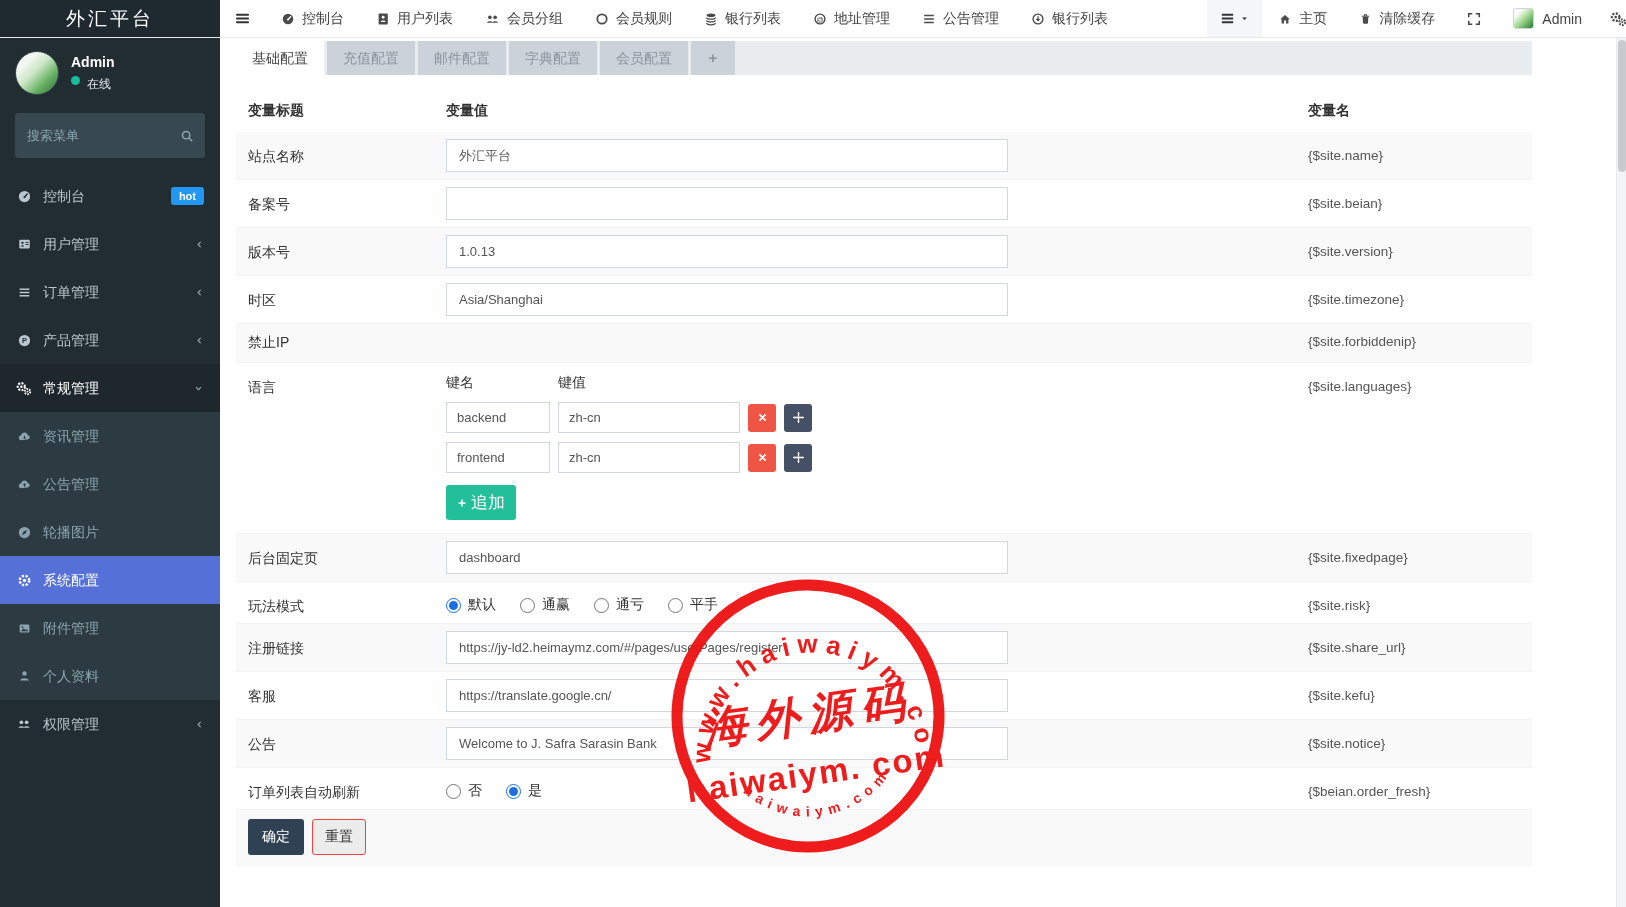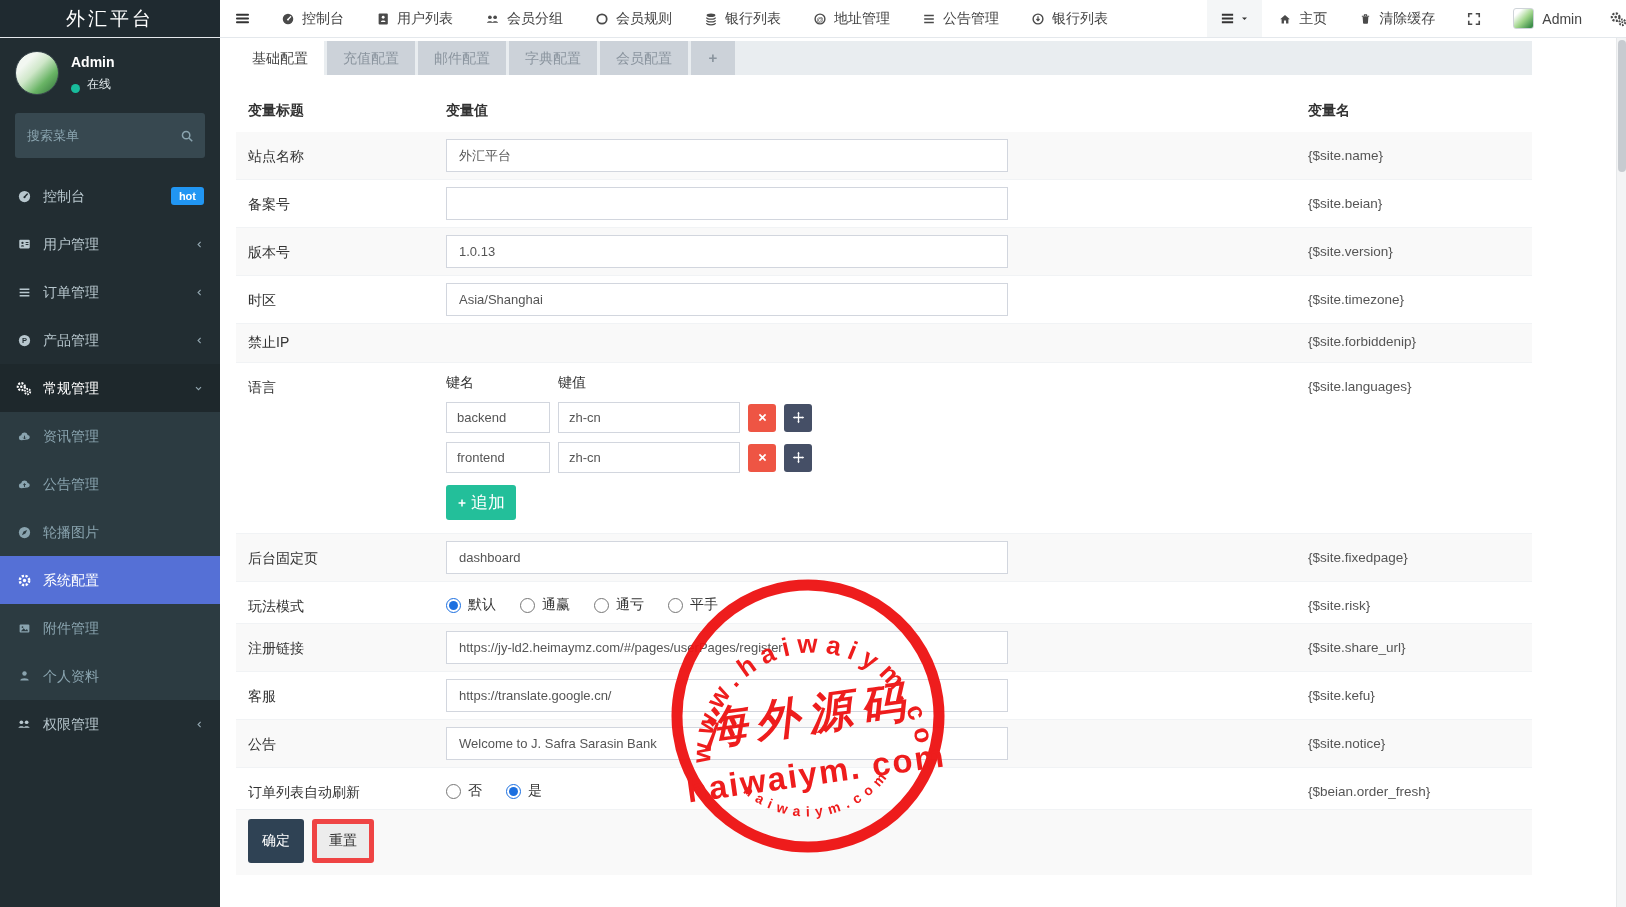--- a/index.html
+++ b/index.html
@@ -29,21 +29,21 @@
   .tn-gears { padding:0 4px 0 12px; color:#4a4a4a; margin-right:-5px; }
 
   
   .sidebar { position:absolute; top:38px; left:0; bottom:0; width:220px; background:#222d32;
              color:#b8c7ce; font-size:14px; z-index:5; }
   .user-panel { display:flex; gap:12px; padding:13px 15px 10px; align-items:center; }
   .avatar-big { width:44px; height:44px; border-radius:50%; flex:none;
                 background:linear-gradient(135deg,#f2f7f1 25%,#cfe7c9 45%,#69b465 70%,#2e6d39 100%);
                 border:1px solid #3a474d; }
   .user-name { color:#fff; font-weight:bold; font-size:14px; margin-bottom:6px; }
-  .user-status { font-size:12px; color:#e6eef1; display:flex; align-items:flex-end; gap:7px; }
+  .user-status { font-size:12px; color:#e6eef1; display:flex; align-items:flex-start; gap:7px; }
   .dot { width:9px; height:9px; border-radius:50%; background:#18bc9c; }
   .search { margin:8px 15px 14px; display:flex; align-items:center; background:#374850;
             border-radius:3px; height:45px; }
   .search input { flex:1; min-width:0; background:transparent; border:none; outline:none;
                   color:#d6dde0; padding:0 12px; font-size:13px; font-family:inherit; }
   .search input::placeholder { color:#8aa4af; }
   .search-btn { width:36px; color:#8aa4af; display:flex; justify-content:center; cursor:pointer; }
   .menu { list-style:none; margin:0; padding:0; }
   .m-item { display:flex; align-items:center; gap:11px; padding:15px 16px; cursor:pointer;
             color:#b8c7ce; line-height:18px; }
@@ -90,21 +90,21 @@
   .btn-move { background:#454f66; }
   .btn-add { margin:3px 0 6px; background:#23bf9a; color:#fff; border:none; border-radius:3px;
              padding:6px 11px; font-size:17px; display:inline-flex; align-items:center; gap:4px;
              cursor:pointer; font-family:inherit; }
   .radios { display:flex; gap:24px; align-items:center; padding-top:7px; }
   .radio { display:flex; gap:7px; align-items:center; cursor:pointer; color:#333; }
   input[type=radio] { width:15px; height:15px; margin:0; accent-color:#1b6fe0; }
   .actions { display:flex; gap:8px; padding:9px 12px 12px; background:#f9f9f9; }
   .btn-submit { background:#2f4254; color:#fff; border:none; border-radius:3px; padding:8px 14px;
                 font-size:14px; cursor:pointer; font-family:inherit; }
-  .btn-reset { background:#ececec; color:#333; border:5px solid #ef4444; border-radius:3px;
+  .btn-reset { background:#ececec; color:#333; border:1px solid #ef4444; border-radius:3px;
                padding:8px 12px; font-size:14px; cursor:pointer; font-family:inherit; }
 
   
   .stamp { position:absolute; left:658px; top:563px; z-index:9; pointer-events:none; opacity:.95; }
   .stamp text { fill:#ee1111; }
   .arc-top { font-size:26px; font-weight:bold; letter-spacing:7px; }
   .cn-center { font-size:44px; font-weight:bold; font-style:italic; letter-spacing:9px;
                font-family:"Liberation Serif","DejaVu Serif",serif; }
   .en-center { font-size:33px; font-weight:bold; letter-spacing:2px; }
   .arc-bottom { font-size:14px; font-weight:bold; letter-spacing:6px; }

